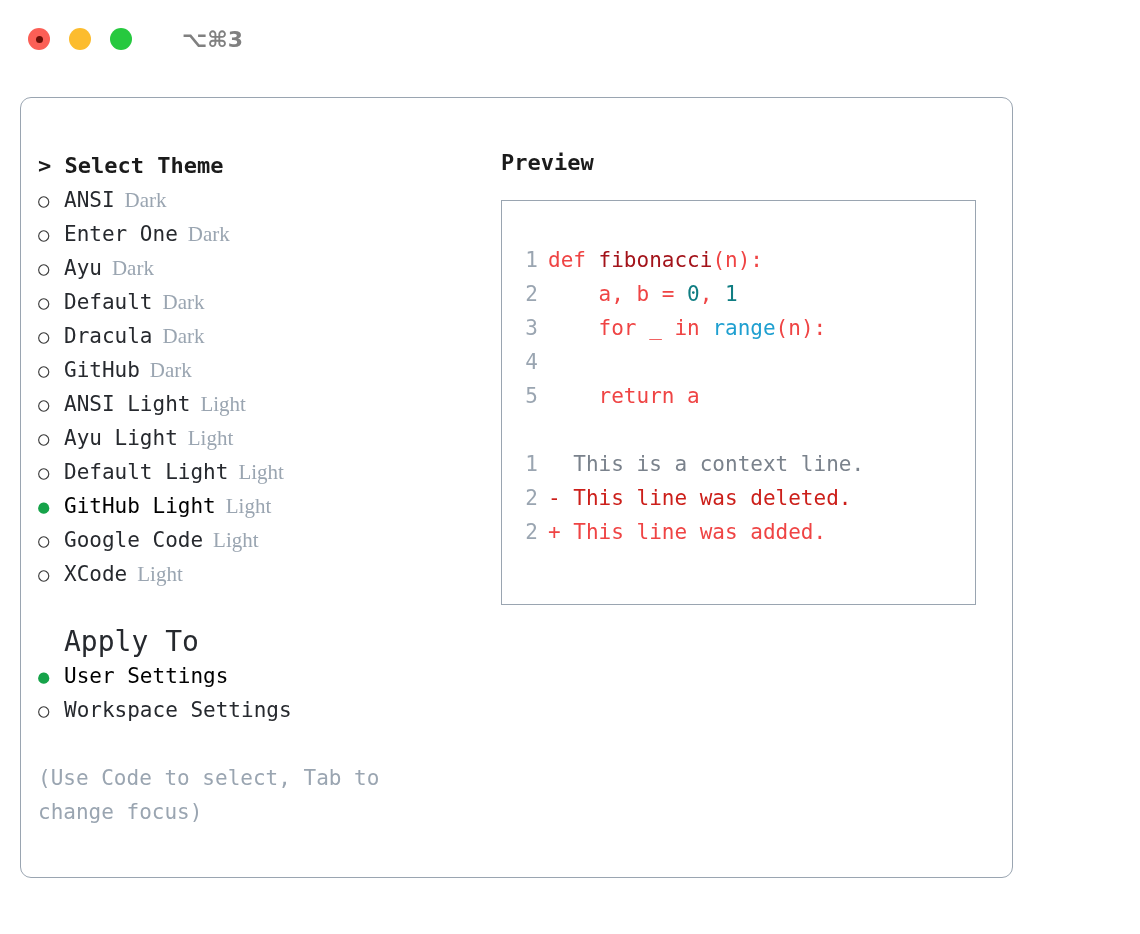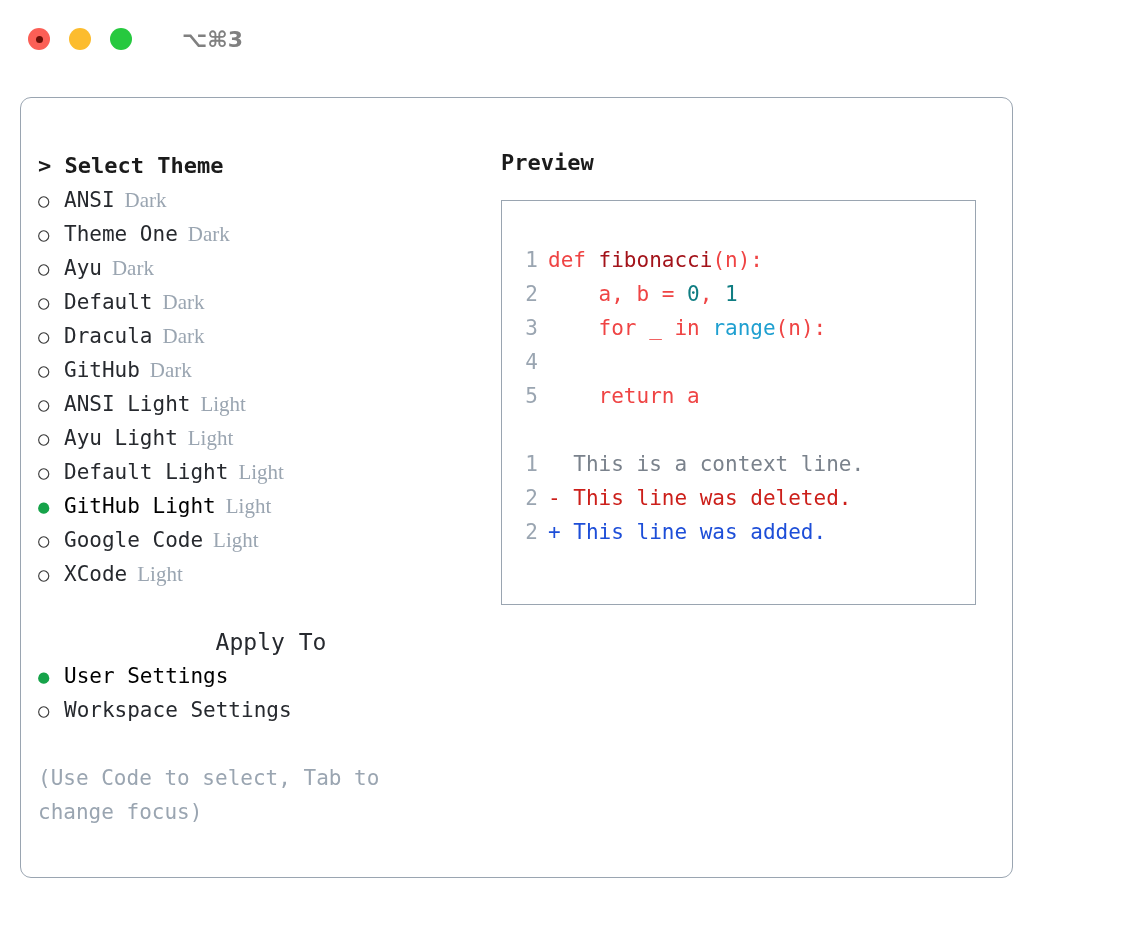--- a/index.html
+++ b/index.html
@@ -119,26 +119,25 @@
   .opt-tag {
     color: #9aa5b1;
     margin-left: 10px;
     font-family: Liberation Serif, serif;
   }
 
   .subsection {
     margin-top: 34px;
   }
   .subsection-title {
-    font-size: 23px;
+    font-size: 28px;
     color: #26292e;
     line-height: 34px;
     padding-left: 26px;
     white-space: pre;
-    text-align: center;
   }
 
   .hint {
     margin-top: 34px;
     font-size: 21px;
     color: #9aa5b1;
     line-height: 34px;
     width: 400px;
   }
 
@@ -182,21 +181,21 @@
   }
   .code-text { color: #ef4444; }
 
   .tok-fn   { color: #a3131a; }
   .tok-num  { color: #0f7d82; }
   .tok-call { color: #1e9fd0; }
 
   .diff-gap { height: 34px; }
   .diff-context { color: #7a828c; }
   .diff-del { color: #cc1f1a; }
-  .diff-add { color: #1d4ed8; }
+  .diff-add { color: #ef4444; }
 </style>
 </head>
 <body>
 
 <div class="window">
 
   <div class="titlebar">
     <div class="dots">
       <span class="dot dot-red"></span>
       <span class="dot dot-yellow"></span>
@@ -205,21 +204,21 @@
     <div class="shortcut">⌥⌘3</div>
   </div>
 
   <div class="panel">
 
     <div class="left-col">
       <div class="section-title">&gt; Select Theme</div>
 
       <div id="theme-list">
           <div class="opt"><span class="marker">○</span><span class="opt-label">ANSI</span><span class="opt-tag">Dark</span></div>
-          <div class="opt"><span class="marker">○</span><span class="opt-label">Theme One</span><span class="opt-tag">Dark</span></div>
+          <div class="opt"><span class="marker">○</span><span class="opt-label">Enter One</span><span class="opt-tag">Dark</span></div>
           <div class="opt"><span class="marker">○</span><span class="opt-label">Ayu</span><span class="opt-tag">Dark</span></div>
           <div class="opt"><span class="marker">○</span><span class="opt-label">Default</span><span class="opt-tag">Dark</span></div>
           <div class="opt"><span class="marker">○</span><span class="opt-label">Dracula</span><span class="opt-tag">Dark</span></div>
           <div class="opt"><span class="marker">○</span><span class="opt-label">GitHub</span><span class="opt-tag">Dark</span></div>
           <div class="opt"><span class="marker">○</span><span class="opt-label">ANSI Light</span><span class="opt-tag">Light</span></div>
           <div class="opt"><span class="marker">○</span><span class="opt-label">Ayu Light</span><span class="opt-tag">Light</span></div>
           <div class="opt"><span class="marker">○</span><span class="opt-label">Default Light</span><span class="opt-tag">Light</span></div>
           <div class="opt"><span class="marker sel">●</span><span class="opt-label sel">GitHub Light</span><span class="opt-tag">Light</span></div>
           <div class="opt"><span class="marker">○</span><span class="opt-label">Google Code</span><span class="opt-tag">Light</span></div>
           <div class="opt"><span class="marker">○</span><span class="opt-label">XCode</span><span class="opt-tag">Light</span></div>

